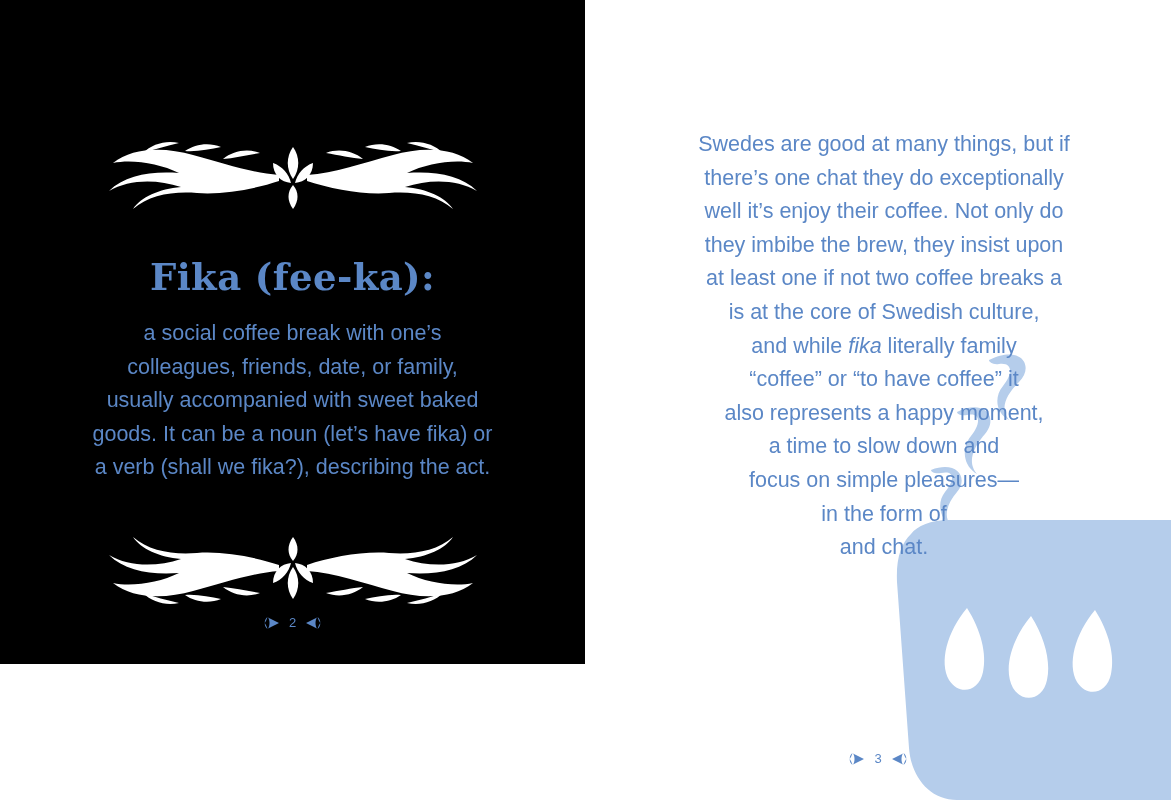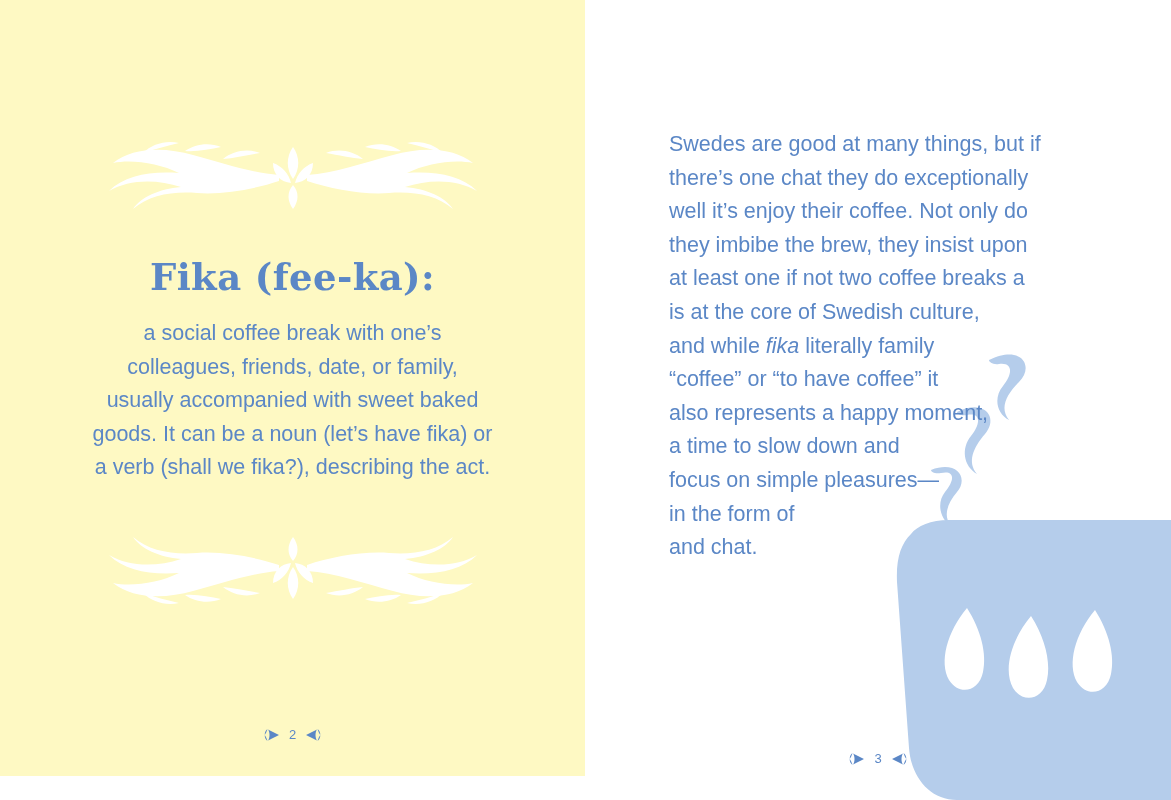--- a/index.html
+++ b/index.html
@@ -17,22 +17,22 @@
     position: relative;
     width: 1171px;
     height: 800px;
     display: flex;
   }
 
   
   .page-left {
     position: relative;
     width: 585px;
-    height: 776px;
-    background: #fef9c3;
+    height: 664px;
+    background: #000000;
     overflow: hidden;
     flex: 0 0 585px;
     text-decoration: underline;
   }
   .ornament {
     position: absolute;
     left: 0;
     width: 585px;
     height: 90px;
     display: flex;
@@ -70,20 +70,21 @@
   .def-body div { white-space: nowrap; }
 
   
   .page-right {
     position: relative;
     width: 586px;
     height: 800px;
     background: #ffffff;
     overflow: hidden;
     flex: 0 0 586px;
+    text-align: center;
   }
   .body-text {
     position: absolute;
     top: 128px;
     left: 84px;
     width: 430px;
     font-family: "Liberation Sans", sans-serif;
     font-size: 21.5px;
     line-height: 33.6px;
     color: #5b87c6;

